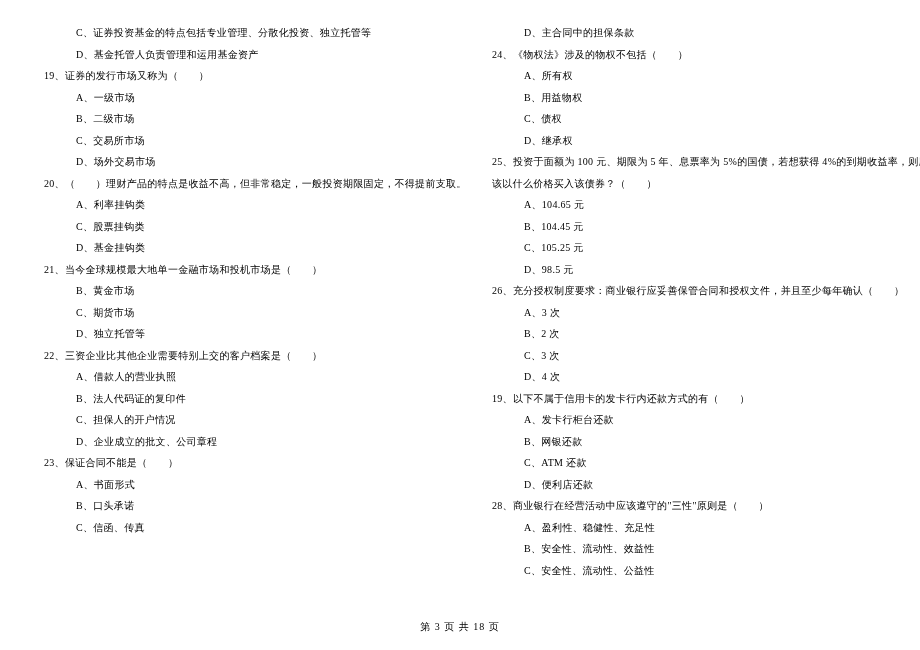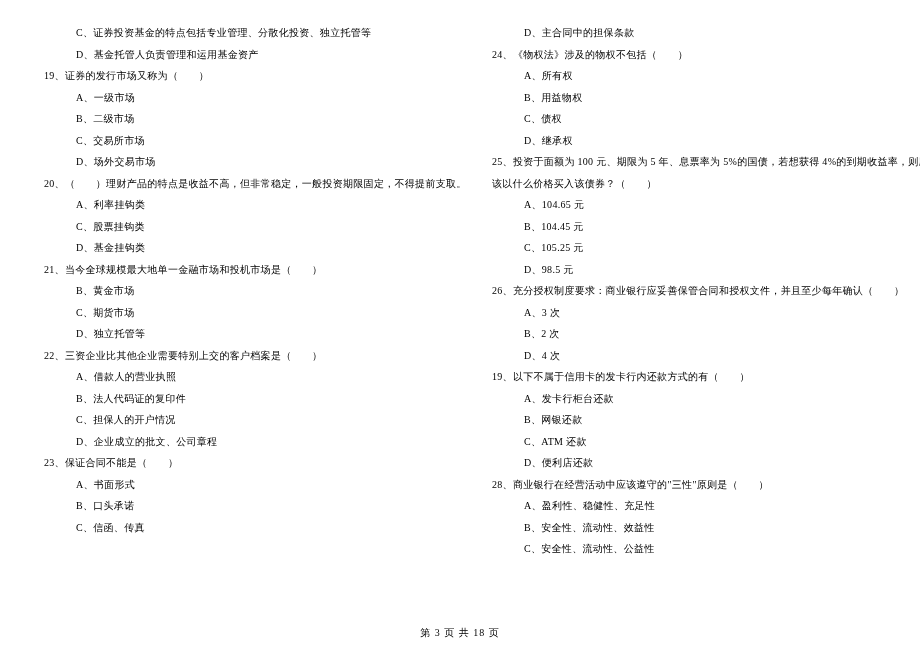--- a/index.html
+++ b/index.html
@@ -37,21 +37,21 @@
       letter-spacing: 0.3px;
     }
     .question {
       margin-left: -28px;
     }
     .option {
       margin-left: 4px;
     }
     .page-number {
       position: absolute;
-      bottom: 10px;
+      bottom: 16px;
       left: 0;
       width: 100%;
       text-align: center;
       font-size: 10px;
       letter-spacing: 1px;
     }
   </style>
 </head>
 <body>
 
@@ -91,20 +91,21 @@
       <div class="line option">D、继承权</div>
       <div class="line question">25、投资于面额为 100 元、期限为 5 年、息票率为 5%的国债，若想获得 4%的到期收益率，则应</div>
       <div class="line question">该以什么价格买入该债券？（　　）</div>
       <div class="line option">A、104.65 元</div>
       <div class="line option">B、104.45 元</div>
       <div class="line option">C、105.25 元</div>
       <div class="line option">D、98.5 元</div>
       <div class="line question">26、充分授权制度要求：商业银行应妥善保管合同和授权文件，并且至少每年确认（　　）</div>
       <div class="line option">A、3 次</div>
       <div class="line option">B、2 次</div>
+      <div class="line option">C、3 次</div>
       <div class="line option">D、4 次</div>
       <div class="line question">19、以下不属于信用卡的发卡行内还款方式的有（　　）</div>
       <div class="line option">A、发卡行柜台还款</div>
       <div class="line option">B、网银还款</div>
       <div class="line option">C、ATM 还款</div>
       <div class="line option">D、便利店还款</div>
       <div class="line question">28、商业银行在经营活动中应该遵守的"三性"原则是（　　）</div>
       <div class="line option">A、盈利性、稳健性、充足性</div>
       <div class="line option">B、安全性、流动性、效益性</div>
       <div class="line option">C、安全性、流动性、公益性</div>

